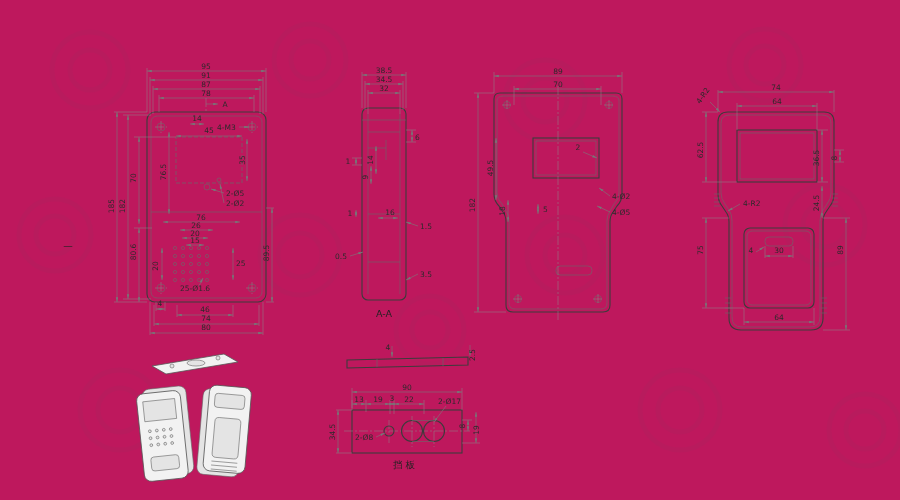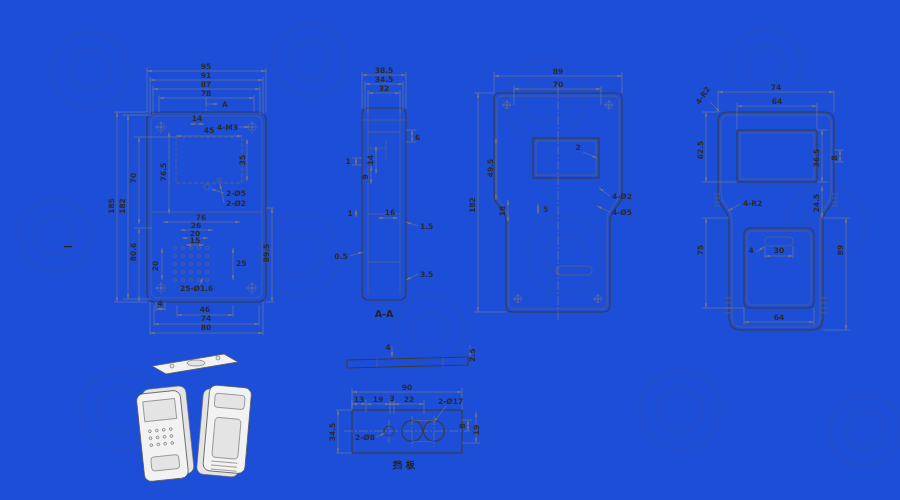--- a/index.html
+++ b/index.html
@@ -1,17 +1,17 @@
 <!DOCTYPE html>
 <html><head>
 <meta charset="utf-8">
 <style>
   html,body{margin:0;padding:0;background:#fff;}
-  .page{position:relative;width:900px;height:500px;background:#1d4ed8;overflow:hidden;
-        font-family:"DejaVu Sans",sans-serif;font-weight:bold;}
+  .page{position:relative;width:900px;height:500px;background:#be185d;overflow:hidden;
+        font-family:"DejaVu Sans",sans-serif;}
   svg{display:block}
   .outline{fill:none;stroke:#3c3c3c;stroke-width:1.1;}
   .thin{fill:none;stroke:#6a6a6a;stroke-width:0.6;}
   .dashed{fill:none;stroke:#6a6a6a;stroke-width:0.7;stroke-dasharray:4 2;}
   .center{fill:none;stroke:#8a8a8a;stroke-width:0.5;stroke-dasharray:9 2 2 2;}
   .ext{fill:none;stroke:#8b8b8b;stroke-width:0.5;}
   .dim{fill:none;stroke:#7a7a7a;stroke-width:0.6;marker-start:url(#mb);marker-end:url(#ma);}
   .leader{fill:none;stroke:#7a7a7a;stroke-width:0.6;marker-end:url(#ma);}
   .dt{font-family:"DejaVu Sans",sans-serif;font-size:7.5px;fill:#2b2b2b;text-anchor:middle;}
   .ds{text-anchor:start;}

